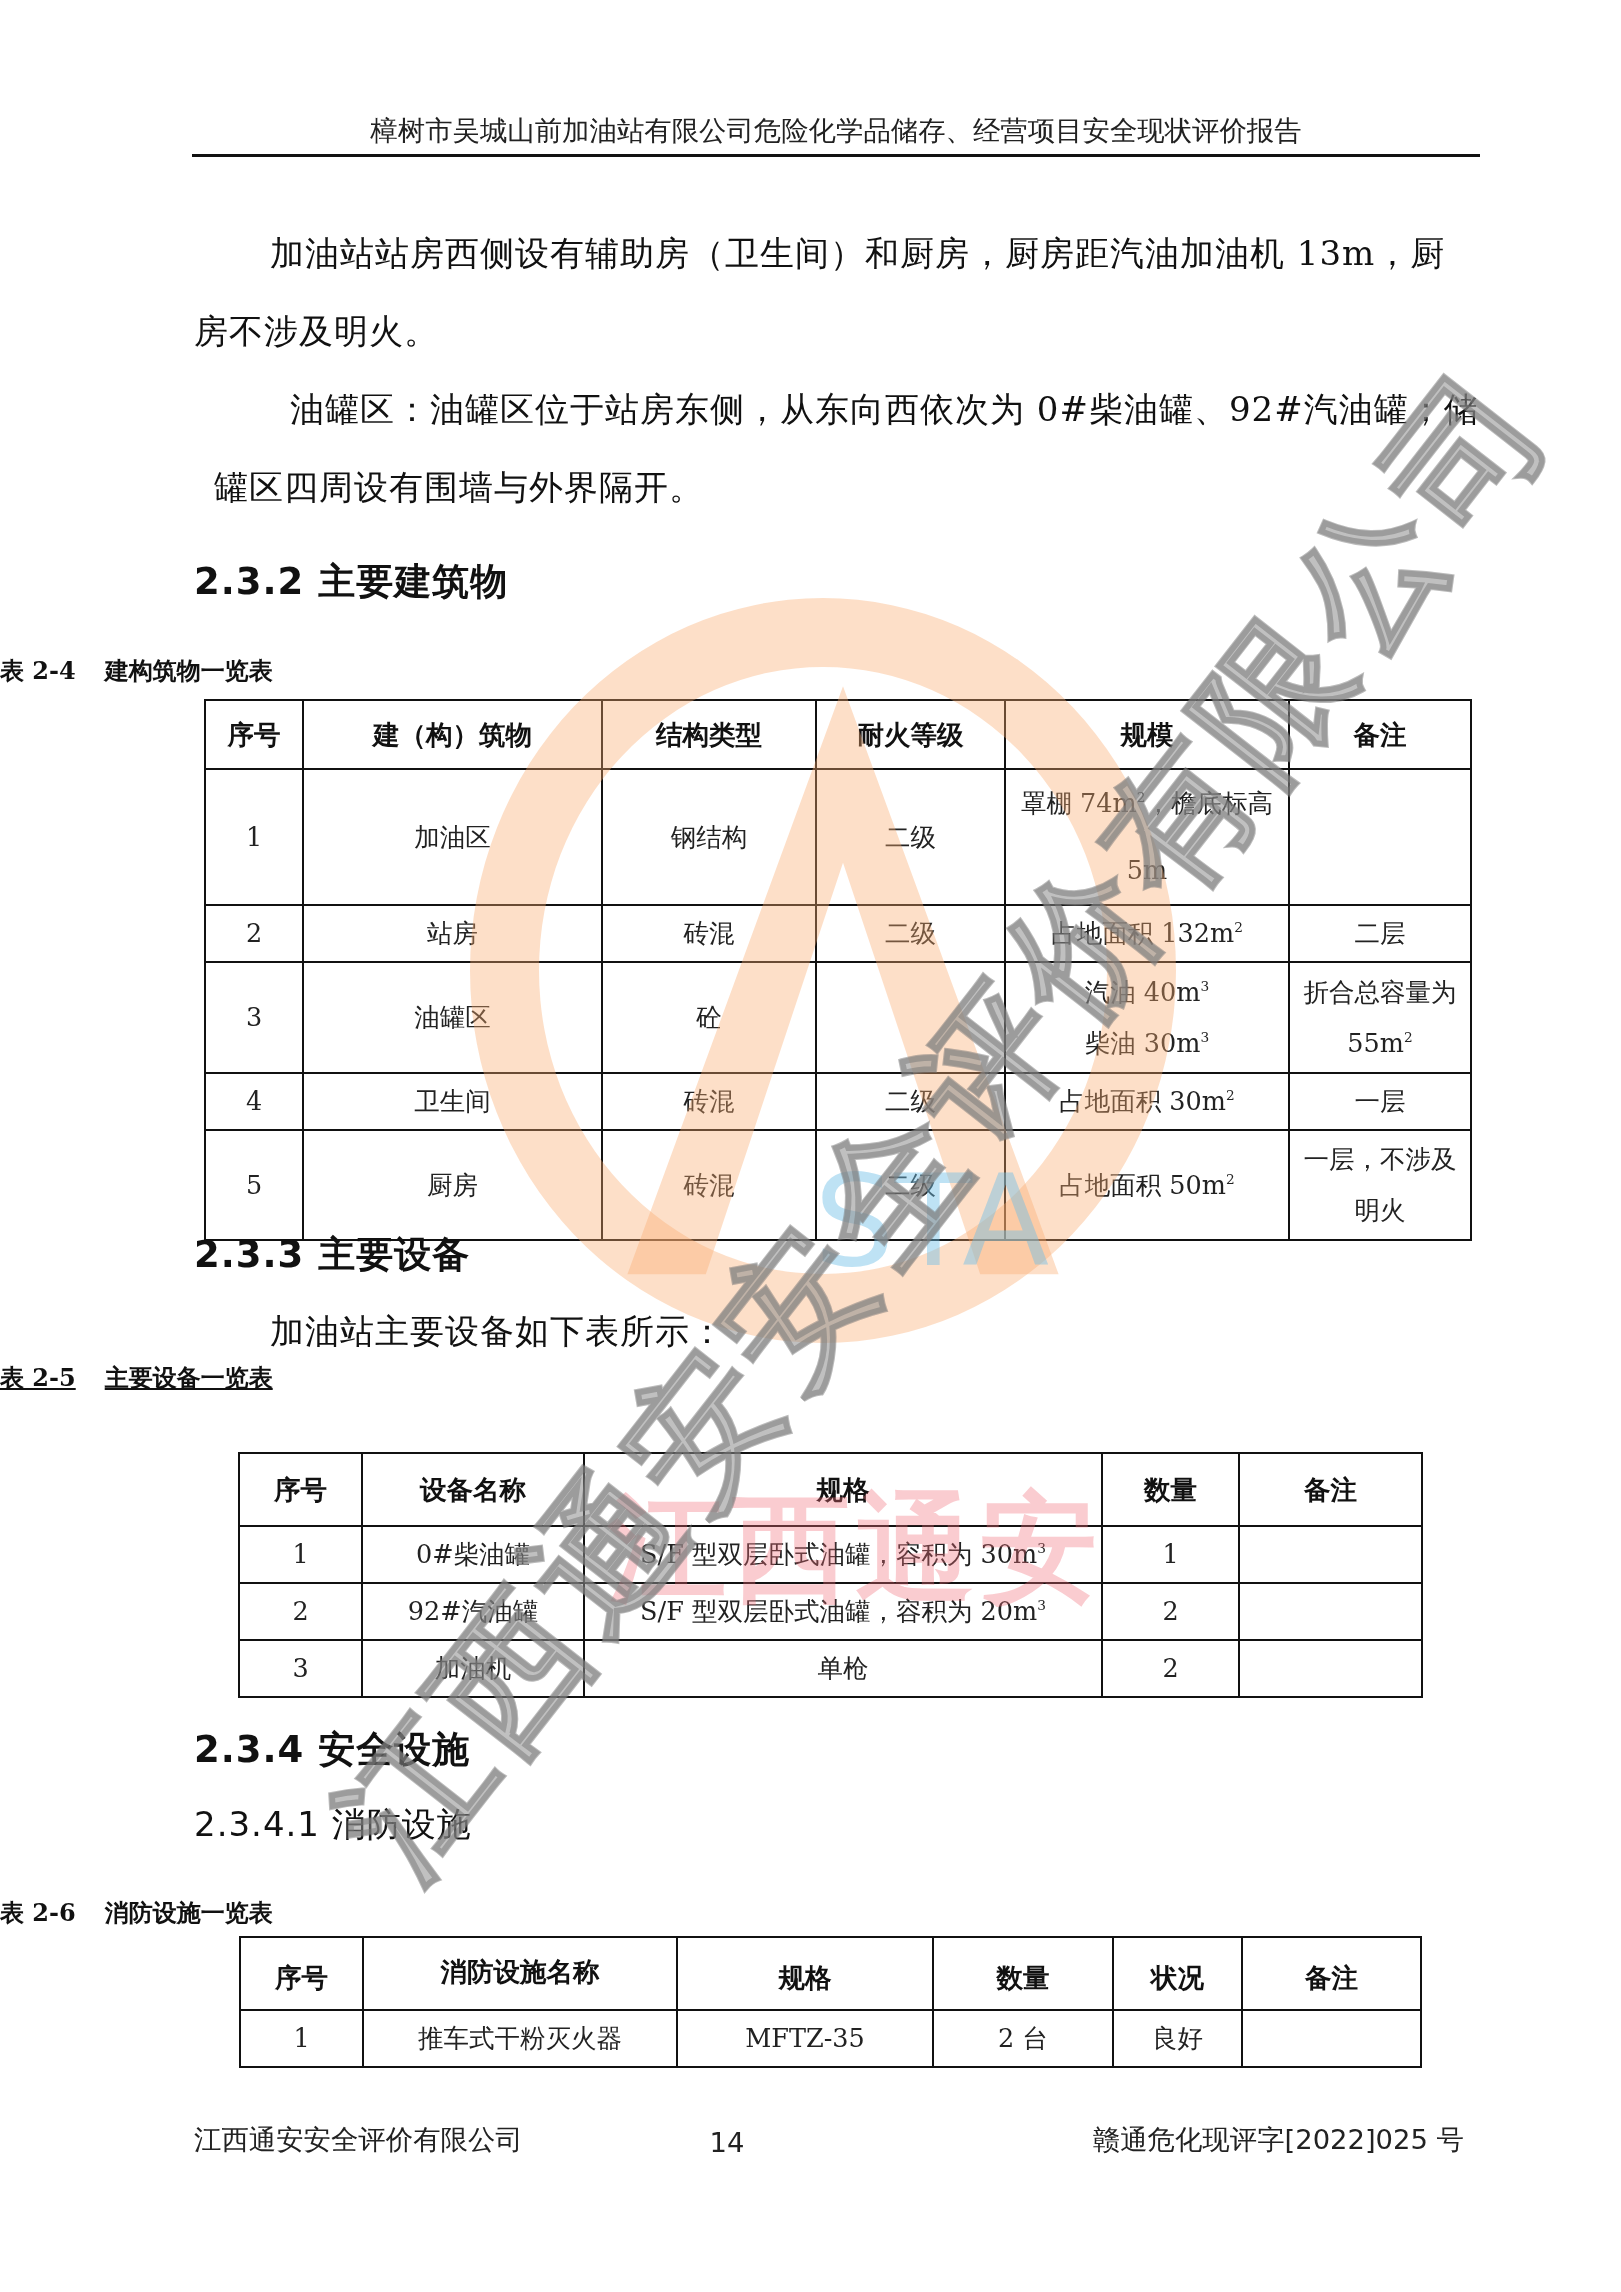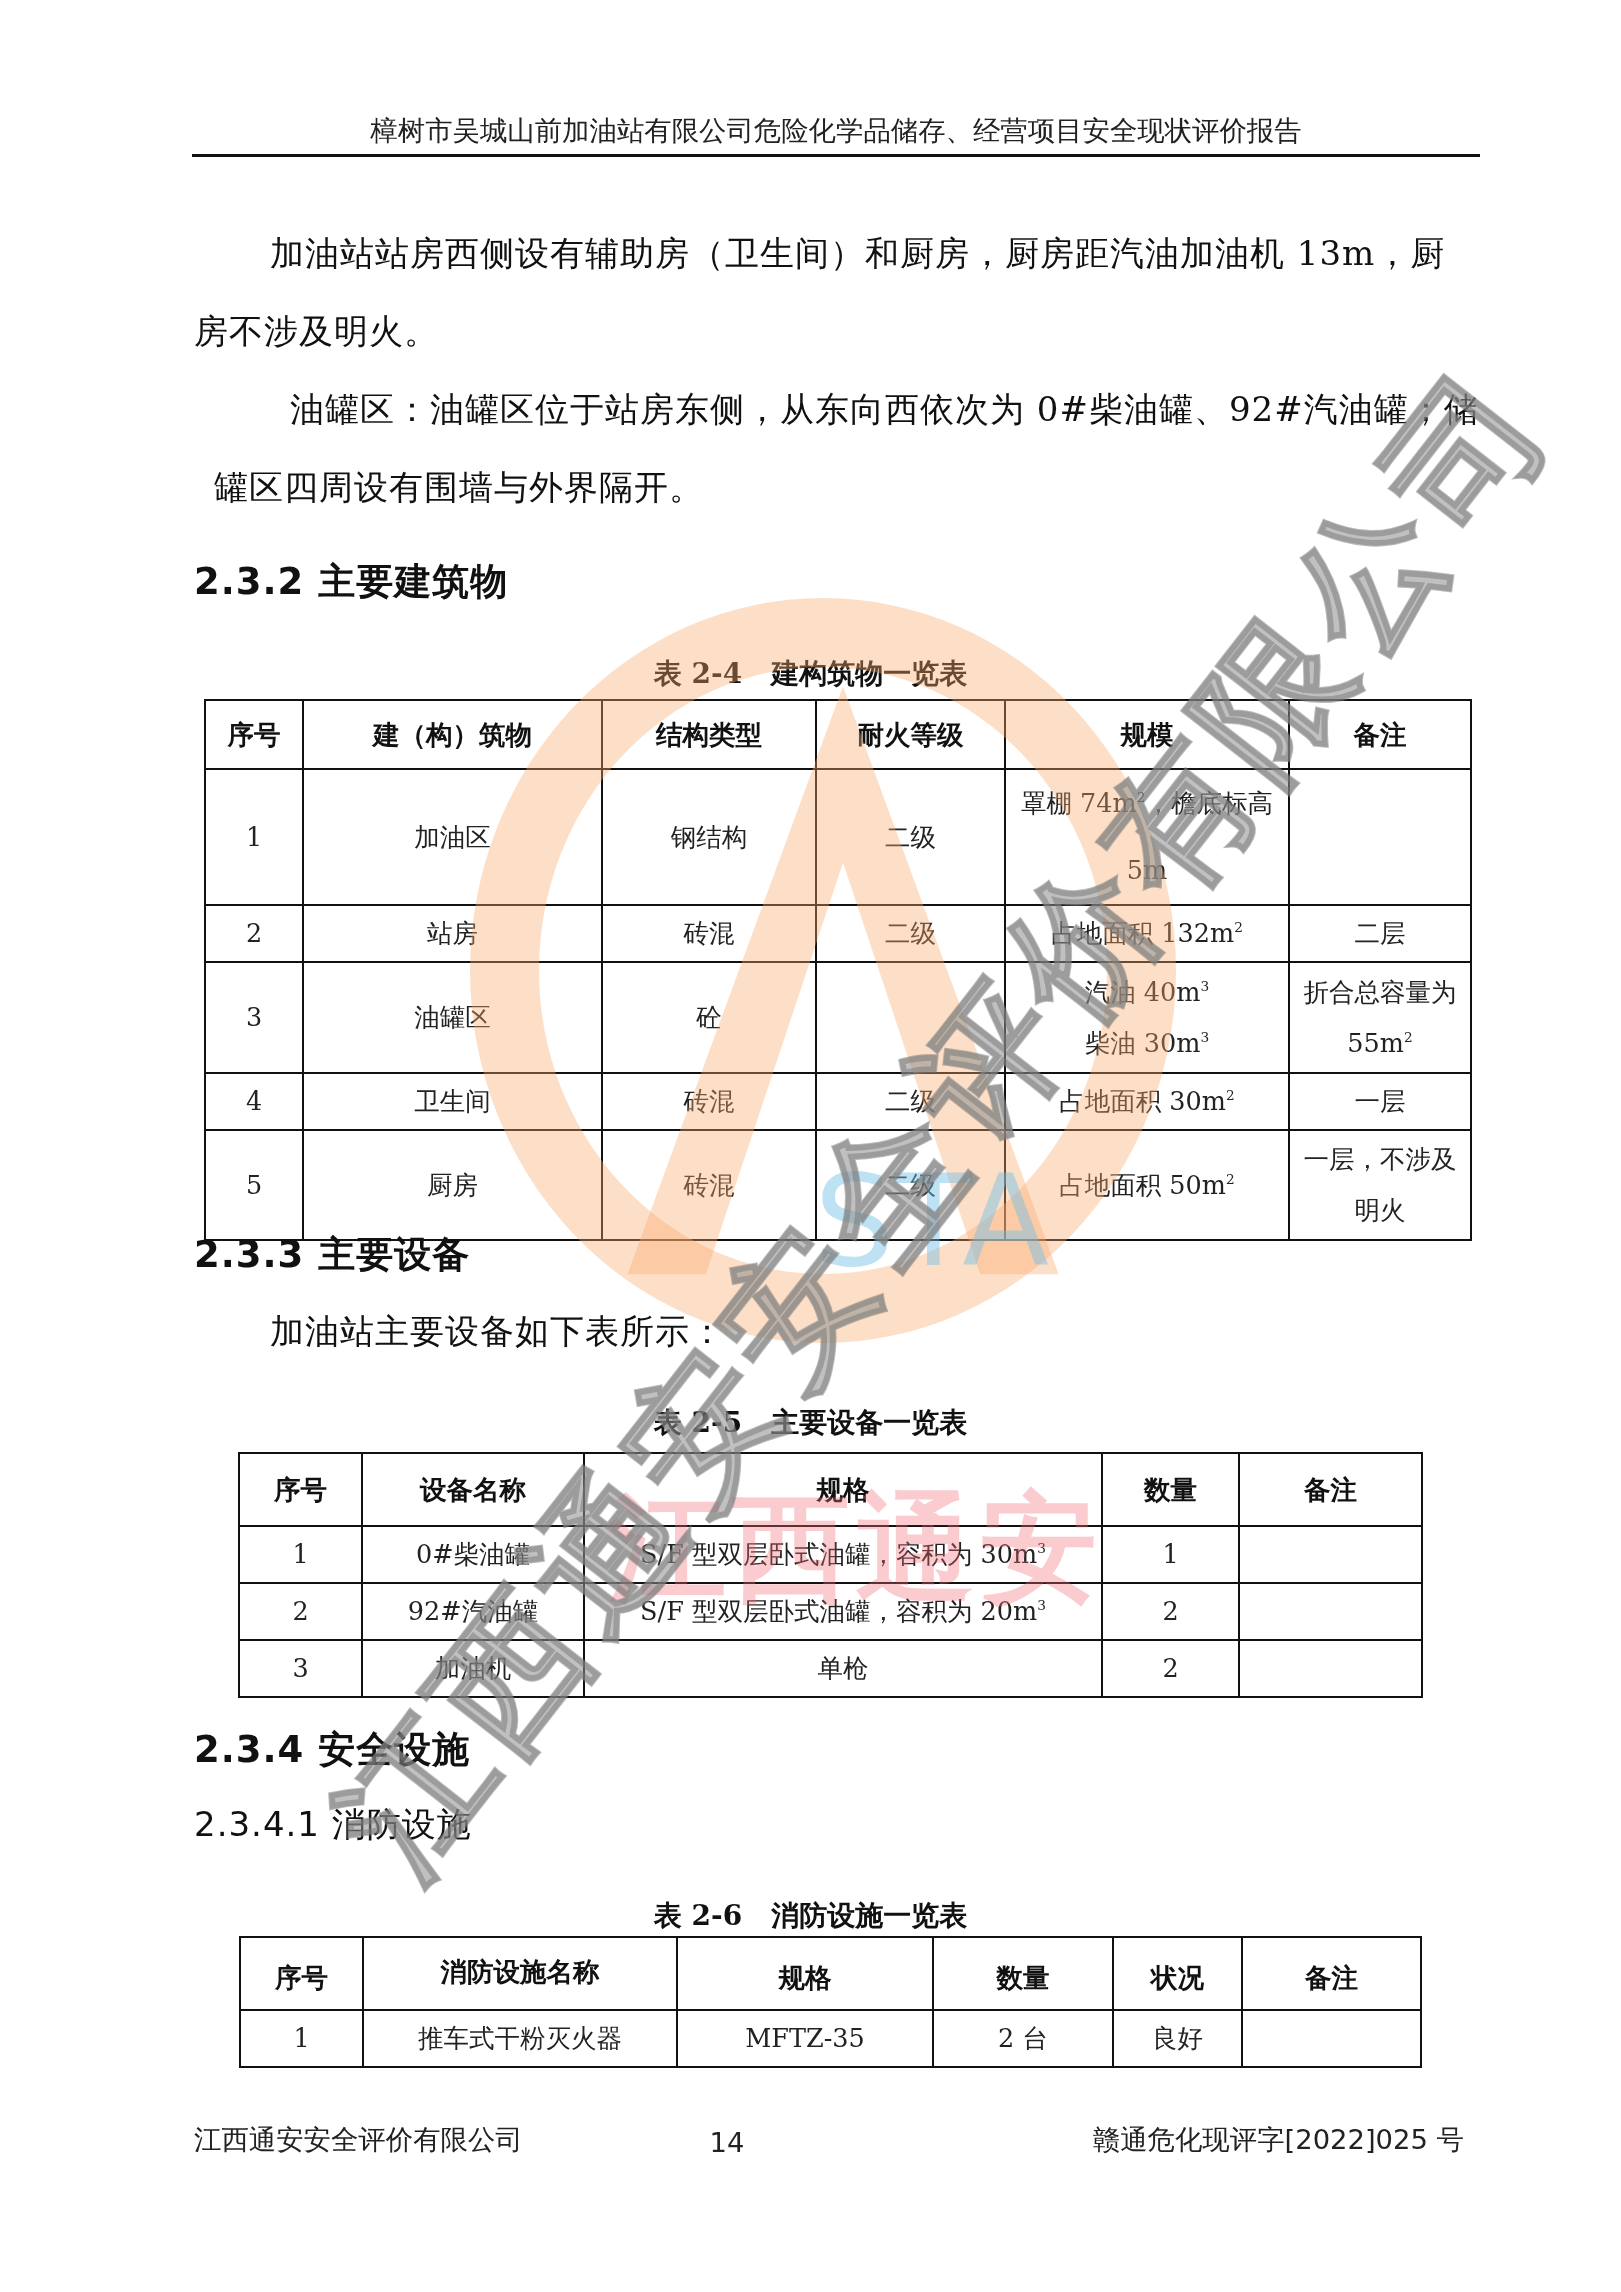--- a/index.html
+++ b/index.html
@@ -23,22 +23,22 @@
       position: absolute; left: 194px;
       font-family: "DejaVu Sans", "Liberation Sans", sans-serif;
       font-weight: bold; font-size: 37px; letter-spacing: 1px;
     }
     .h4 {
       position: absolute; left: 194px;
       font-family: "DejaVu Sans", "Liberation Sans", sans-serif;
       font-size: 34px; letter-spacing: 1px;
     }
     .caption {
-      position: absolute; width: 100%; left: 0; text-align: center;
-      font-weight: bold; font-size: 28px;
+      position: absolute; width: 100%; left: 0; 
+      font-weight: bold; font-size: 24px;
       font-family: "DejaVu Serif", "Liberation Serif", serif;
     }
     .caption .gap { display: inline-block; width: 29px; }
 
     table.doc {
       position: absolute; border-collapse: collapse; table-layout: fixed;
       font-size: 25.5px;
     }
     table.doc th, table.doc td {
       border: 2px solid #111; text-align: center; vertical-align: middle; padding: 0 5.9px;
@@ -161,21 +161,21 @@
       <td>二级</td>
       <td><span>占地面积 50m</span><sup>2</sup></td>
       <td style="line-height:51px;">一层，不涉及明火</td>
     </tr>
   </tbody>
     </table>
 
   <div class="h3" style="top:1230px;">2.3.3 主要设备</div>
   <div class="para" style="top:1292px;">加油站主要设备如下表所示：</div>
 
-  <div class="caption" style="top:1404px;">
+  <div class="caption" style="top:1362px;text-decoration:underline;">
     <span>表 2-5</span><span class="gap"></span><span>主要设备一览表</span>
   </div>
   <table class="doc" style="left:238px; top:1452px; width:1183px;">
     <colgroup>
       <col style="width:123px">
         <col style="width:222px">
         <col style="width:518px">
         <col style="width:137px">
         <col style="width:183px">
     </colgroup>

